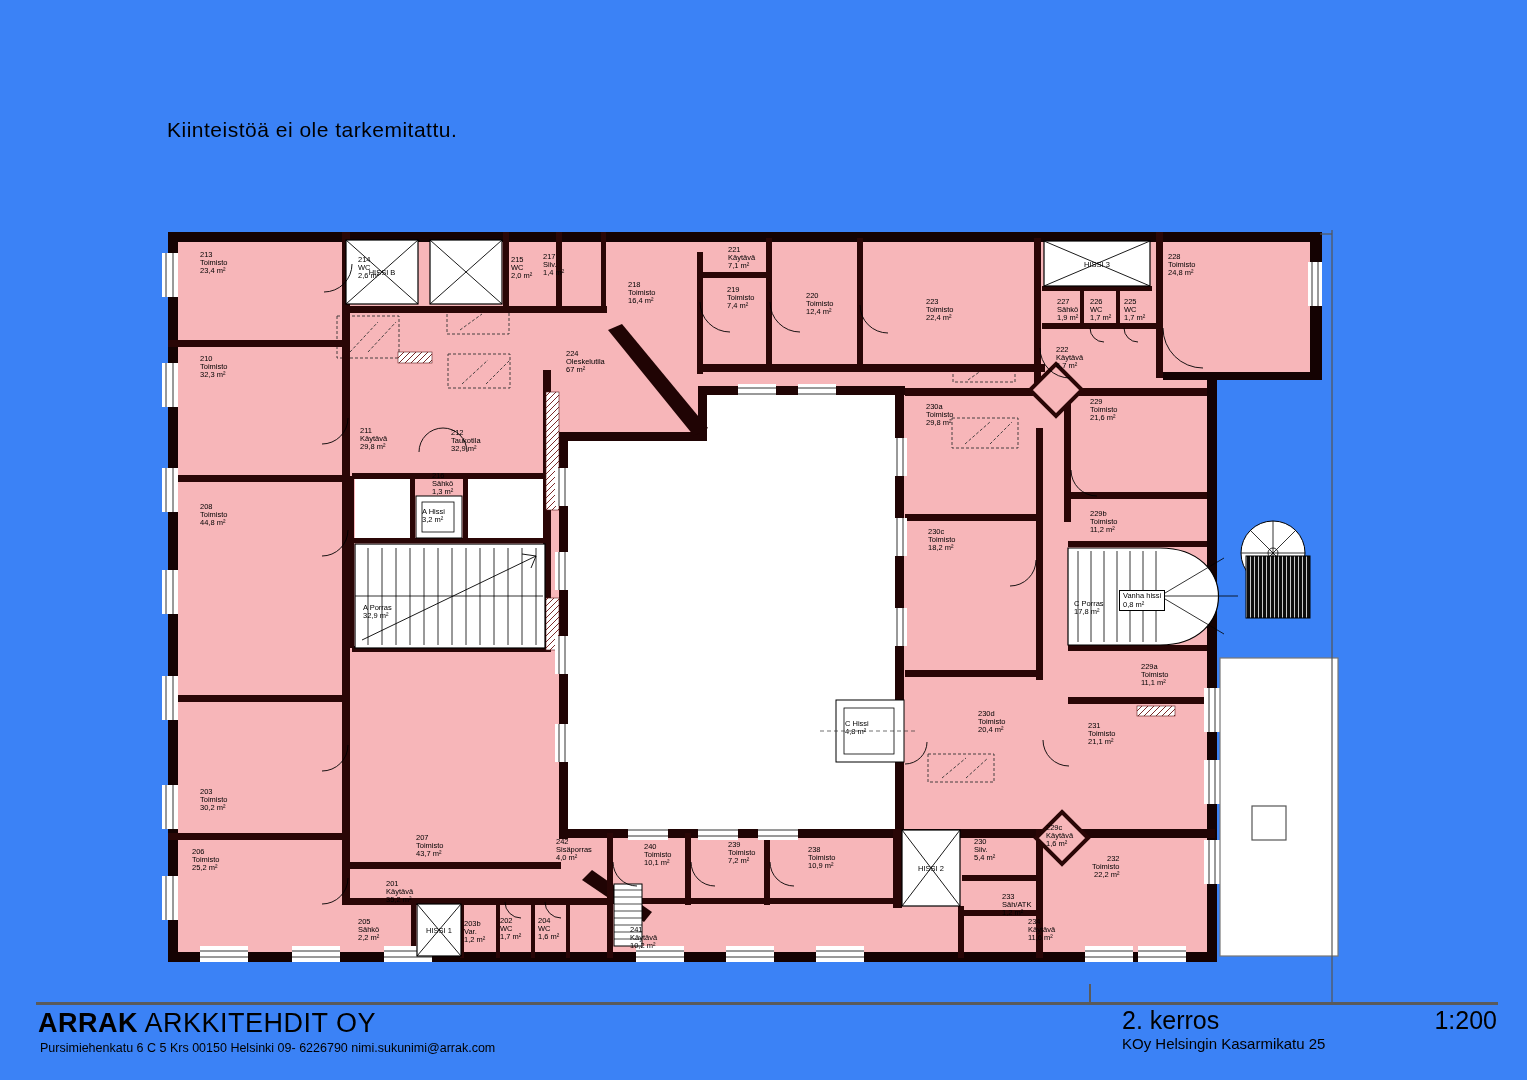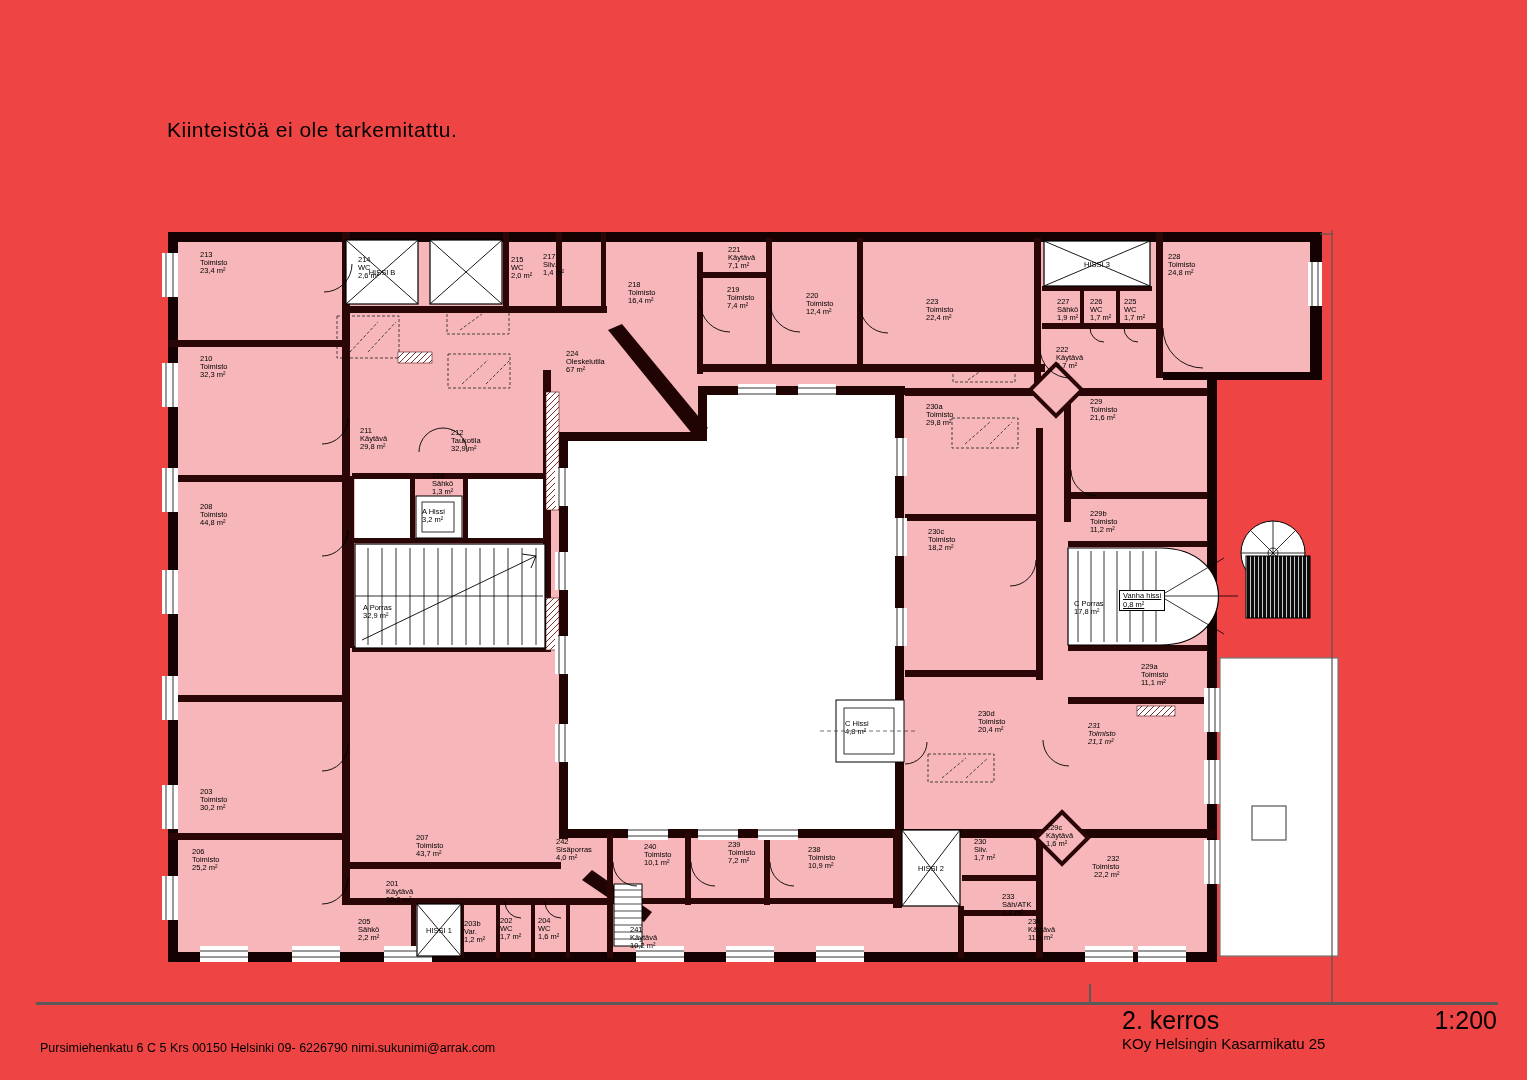--- a/index.html
+++ b/index.html
@@ -1,22 +1,22 @@
 <!DOCTYPE html>
 <html><head>
 <meta charset="utf-8">
 <style>
   html,body{margin:0;padding:0;background:#fff;}
-  .page{position:relative;width:1527px;height:1080px;background:#ef4444;overflow:hidden;
+  .page{position:relative;width:1527px;height:1080px;background:#3b82f6;overflow:hidden;
         font-family:"Liberation Sans",sans-serif;color:#000;}
   .note{position:absolute;left:167px;top:118px;font-size:21px;letter-spacing:.5px;}
   #plan-svg{position:absolute;left:0;top:0;}
   #room-labels{position:absolute;left:0;top:0;width:1527px;height:1080px;pointer-events:none;}
   .room-label{position:absolute;font-size:7.5px;line-height:1.08;white-space:pre-line;color:#000;}
-  .room-label.boxed{background:#fff;border:1px solid #000;padding:1px 3px;line-height:1.15;text-decoration:underline;}
+  .room-label.boxed{background:#fff;border:1px solid #000;padding:1px 3px;line-height:1.15;}
   .el-label{position:absolute;font-size:7.5px;transform:translate(-50%,-50%);color:#000;white-space:nowrap;}
   .footer-rule{position:absolute;left:36px;top:1002px;width:1462px;height:3px;background:#5a5a5a;}
   .footer-tick{position:absolute;left:1089px;top:984px;width:2px;height:19px;background:#5a5a5a;}
   .firm{position:absolute;left:38px;top:1008px;font-size:27px;letter-spacing:.5px;}
   .firm b{font-weight:bold;}
   .firm-address{position:absolute;left:40px;top:1041px;font-size:12.5px;}
   .floor-label{position:absolute;left:1122px;top:1006px;font-size:25px;}
   .project-label{position:absolute;left:1122px;top:1035px;font-size:15px;}
   .scale-label{position:absolute;right:30px;top:1006px;font-size:25px;}
 </style>
@@ -385,31 +385,31 @@
       <div class="room-label" style="left: 1074px; top: 600px;">C Porras
 17,8 m²</div>
       <div class="room-label boxed" style="left: 1119px; top: 590px;">Vanha hissi
 0,8 m²</div>
       <div class="room-label" style="left: 1141px; top: 663px;">229a
 Toimisto
 11,1 m²</div>
       <div class="room-label" style="left: 978px; top: 710px;">230d
 Toimisto
 20,4 m²</div>
-      <div class="room-label" style="left: 1088px; top: 722px; font-style: italic;">231
+      <div class="room-label" style="left: 1088px; top: 722px;">231
 Toimisto
 21,1 m²</div>
       <div class="room-label" style="left: 845px; top: 720px;">C Hissi
 4,8 m²</div>
       <div class="room-label" style="left: 1046px; top: 824px;">229c
 Käytävä
 1,6 m²</div>
       <div class="room-label" style="left: 974px; top: 838px;">230
 Siiv.
-1,7 m²</div>
+5,4 m²</div>
       <div class="room-label" style="left: 1092px; top: 855px; text-align: right;">232
 Toimisto
 22,2 m²</div>
       <div class="room-label" style="left: 1002px; top: 893px;">233
 Säh/ATK
 1,2 m²</div>
       <div class="room-label" style="left: 1028px; top: 918px;">234
 Käytävä
 11,6 m²</div>
       <div class="room-label" style="left: 556px; top: 838px;">242
@@ -446,18 +446,19 @@
 WC
 1,6 m²</div>
       <div class="el-label" style="left: 382px; top: 272px;">HISSI B</div>
       <div class="el-label" style="left: 1097px; top: 264px;">HISSI 3</div>
       <div class="el-label" style="left: 931px; top: 868px;">HISSI 2</div>
       <div class="el-label" style="left: 439px; top: 930px;">HISSI 1</div>
     </div>
 
   <div class="footer-rule"></div>
   <div class="footer-tick"></div>
+  <div class="firm"><b>ARRAK</b><span> ARKKITEHDIT OY</span></div>
   <div class="firm-address">Pursimiehenkatu 6 C 5 Krs  00150 Helsinki  09- 6226790  nimi.sukunimi@arrak.com</div>
   <div class="floor-label">2. kerros</div>
   <div class="project-label">KOy Helsingin Kasarmikatu 25</div>
   <div class="scale-label">1:200</div>
 
 </div>
 
 </body></html>

